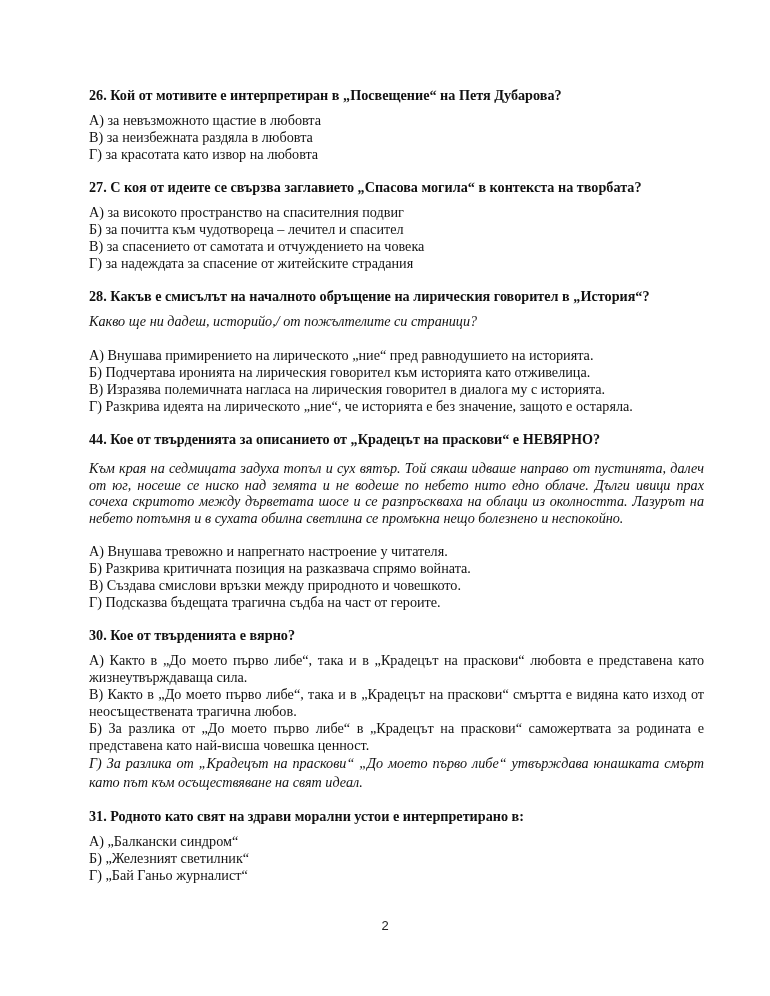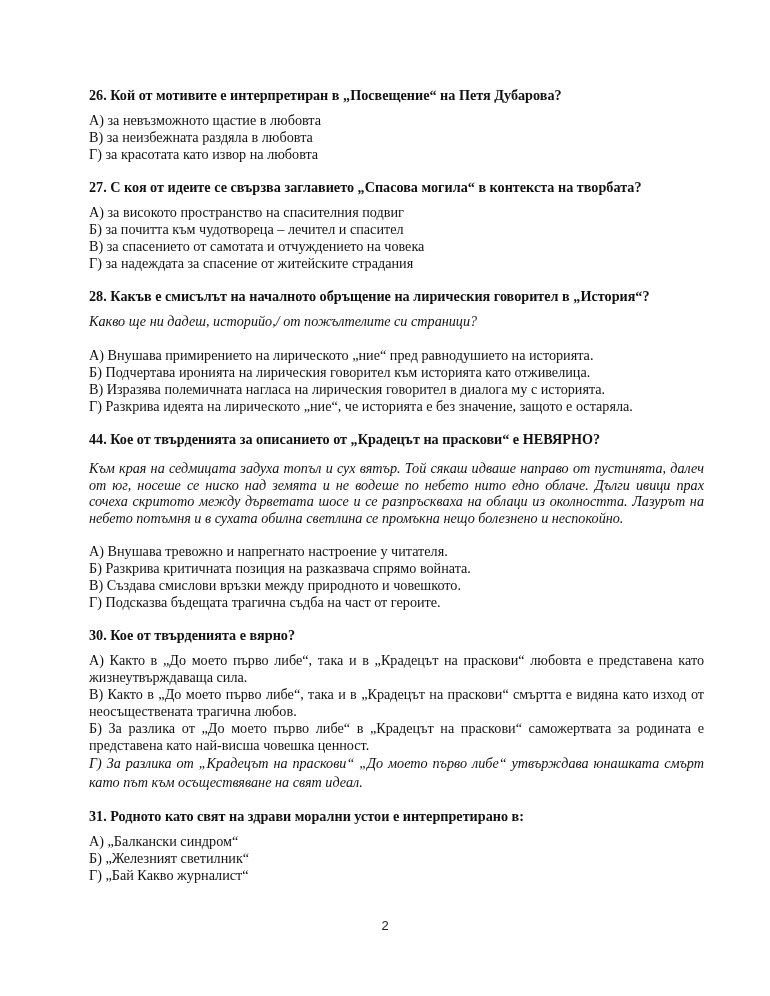--- a/index.html
+++ b/index.html
@@ -57,18 +57,18 @@
     <p class="opt justify">А) Както в „До моето първо либе“, така и в „Крадецът на праскови“ любовта е представена като жизнеутвърждаваща сила.</p>
     <p class="opt justify">В) Както в „До моето първо либе“, така и в „Крадецът на праскови“ смъртта е видяна като изход от неосъществената трагична любов.</p>
     <p class="opt justify">Б) За разлика от „До моето първо либе“ в „Крадецът на праскови“ саможертвата за родината е представена като най-висша човешка ценност.</p>
     <p class="opt justify" style="line-height:19px;font-style:italic;">Г) За разлика от „Крадецът на праскови“ „До моето първо либе“ утвърждава юнашката смърт като път към осъществяване на свят идеал.</p>
   </div>
 
   <div class="q">
     <p class="q-title">31. Родното като свят на здрави морални устои е интерпретирано в:</p>
     <p class="opt">А) „Балкански синдром“</p>
     <p class="opt">Б) „Железният светилник“</p>
-    <p class="opt">Г) „Бай Какво журналист“</p>
+    <p class="opt">Г) „Бай Ганьо журналист“</p>
   </div>
 
 </div>
 
 <div class="page-num">2</div>
 
 </body></html>

